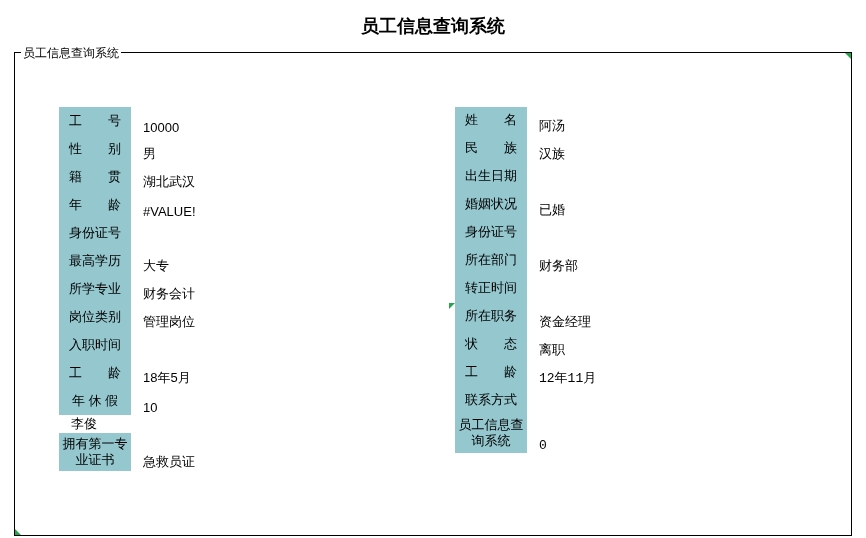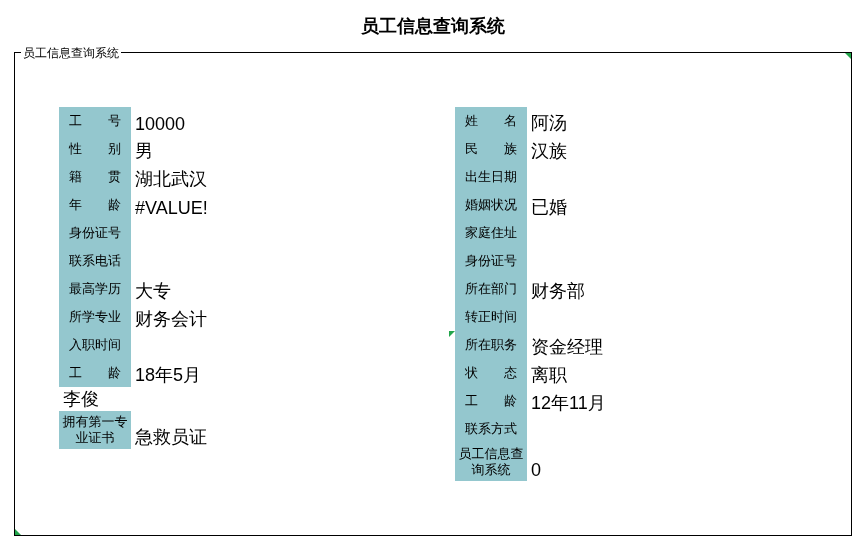--- a/index.html
+++ b/index.html
@@ -44,21 +44,21 @@
     .corner-bl {
       bottom: 0; left: 0;
       border-bottom: 6px solid #22a54b;
       border-right: 6px solid transparent;
     }
     .col {
       position: absolute;
       top: 54px;
     }
     .col-left { left: 44px; }
-    .col-right { left: 440px; }
+    .col-right { left: 440px; font-family: Liberation Mono, monospace; }
     .row {
       display: flex;
       align-items: flex-end;
       margin-bottom: 0;
       position: relative;
     }
     .label-cell {
       width: 72px;
       min-height: 28px;
       background: #94c7ce;
@@ -70,22 +70,22 @@
       color: #000;
       padding: 0 2px;
       line-height: 1.2;
       white-space: pre;
     }
     .label-cell.tall {
       min-height: 38px;
       white-space: normal;
     }
     .value-cell {
-      padding-left: 4px;
-      font-size: 18px;
+      padding-left: 12px;
+      font-size: 13px;
       min-width: 120px;
     }
     .green-tri {
       position: absolute;
       top: 0; left: 0;
       width: 0; height: 0;
       border-top: 6px solid #22a54b;
       border-right: 6px solid transparent;
     }
   </style>
@@ -114,40 +114,44 @@
       </div>
       <div class="row">
         <div class="label-cell">年　　龄</div>
         <div class="value-cell">#VALUE!</div>
       </div>
       <div class="row">
         <div class="label-cell">身份证号</div>
         <div class="value-cell"></div>
       </div>
       <div class="row">
-        <div class="label-cell">联系电话</div>
-        <div class="value-cell"></div>
-      </div>
-      <div class="row">
         <div class="label-cell">最高学历</div>
         <div class="value-cell">大专</div>
       </div>
       <div class="row">
         <div class="label-cell">所学专业</div>
         <div class="value-cell">财务会计</div>
       </div>
       <div class="row">
+        <div class="label-cell">岗位类别</div>
+        <div class="value-cell">管理岗位</div>
+      </div>
+      <div class="row">
         <div class="label-cell">入职时间</div>
         <div class="value-cell"></div>
       </div>
       <div class="row">
         <div class="label-cell">工　　龄</div>
         <div class="value-cell">18年5月</div>
       </div>
       <div class="row">
+        <div class="label-cell">年 休 假</div>
+        <div class="value-cell">10</div>
+      </div>
+      <div class="row">
         <div class="value-cell">李俊</div>
       </div>
       <div class="row">
         <div class="label-cell tall">拥有第一专业证书</div>
         <div class="value-cell">急救员证</div>
       </div>
     </div>
   <div class="col col-right" id="col-right">
       <div class="row">
         <div class="label-cell">姓　　名</div>
@@ -157,24 +161,20 @@
         <div class="label-cell">民　　族</div>
         <div class="value-cell">汉族</div>
       </div>
       <div class="row">
         <div class="label-cell">出生日期</div>
         <div class="value-cell"></div>
       </div>
       <div class="row">
         <div class="label-cell">婚姻状况</div>
         <div class="value-cell">已婚</div>
-      </div>
-      <div class="row">
-        <div class="label-cell">家庭住址</div>
-        <div class="value-cell"></div>
       </div>
       <div class="row">
         <div class="label-cell">身份证号</div>
         <div class="value-cell"></div>
       </div>
       <div class="row">
         <div class="label-cell">所在部门</div>
         <div class="value-cell">财务部</div>
       </div>
       <div class="row">

